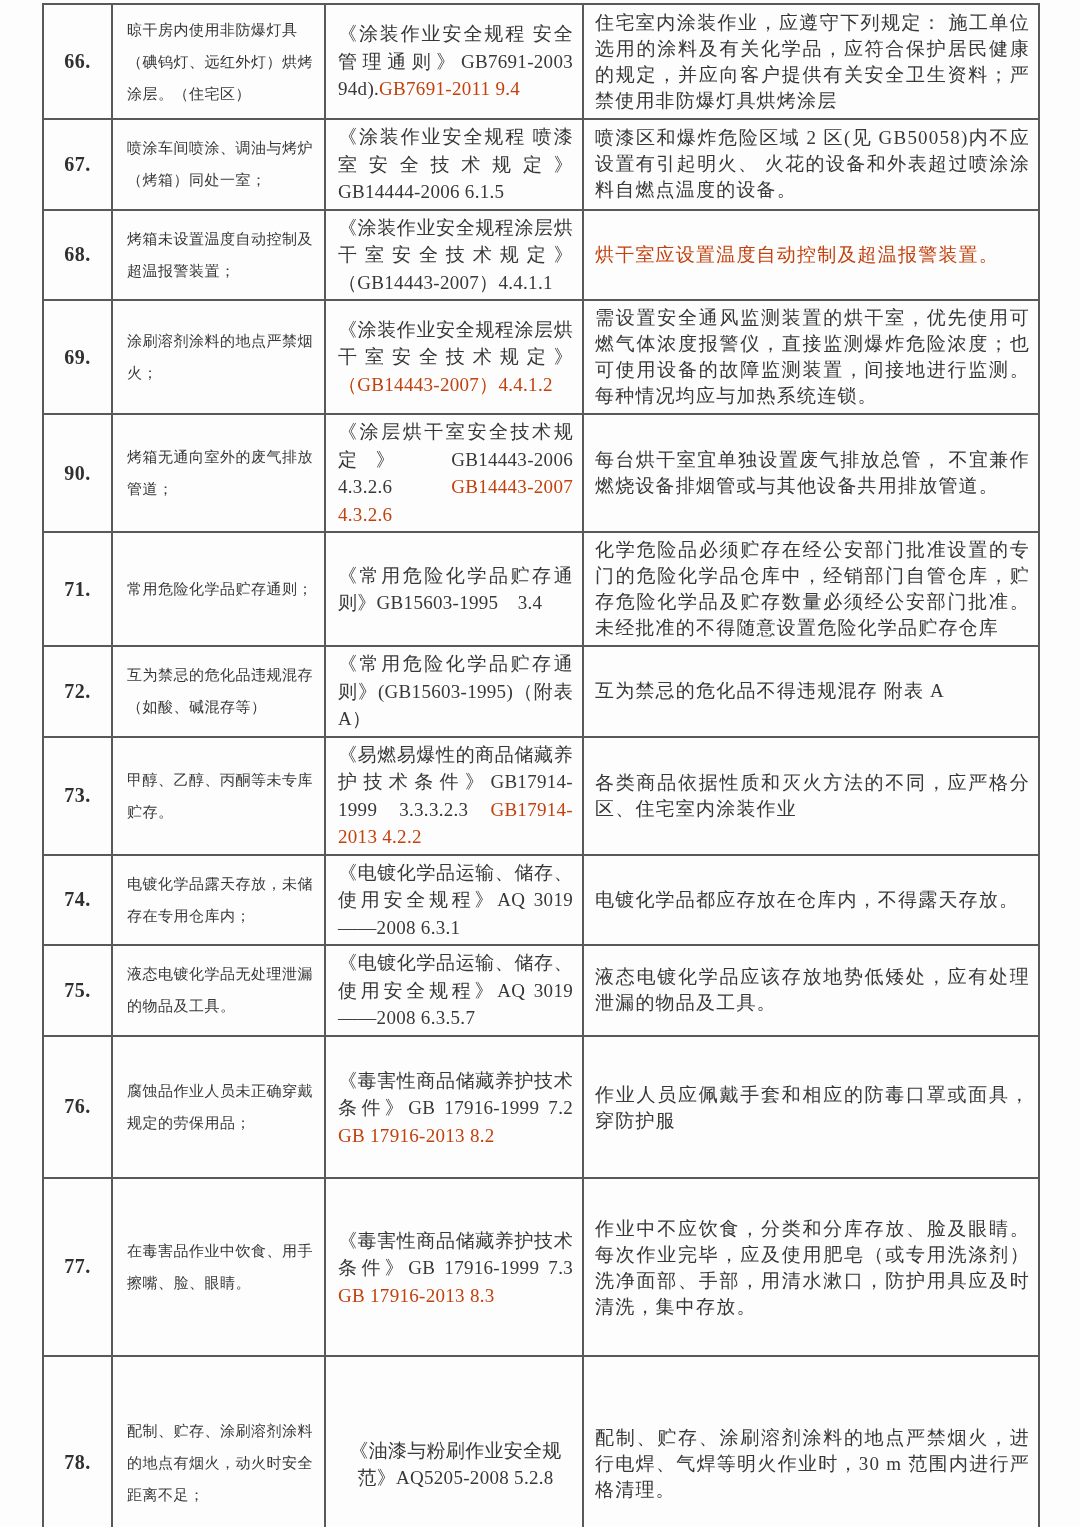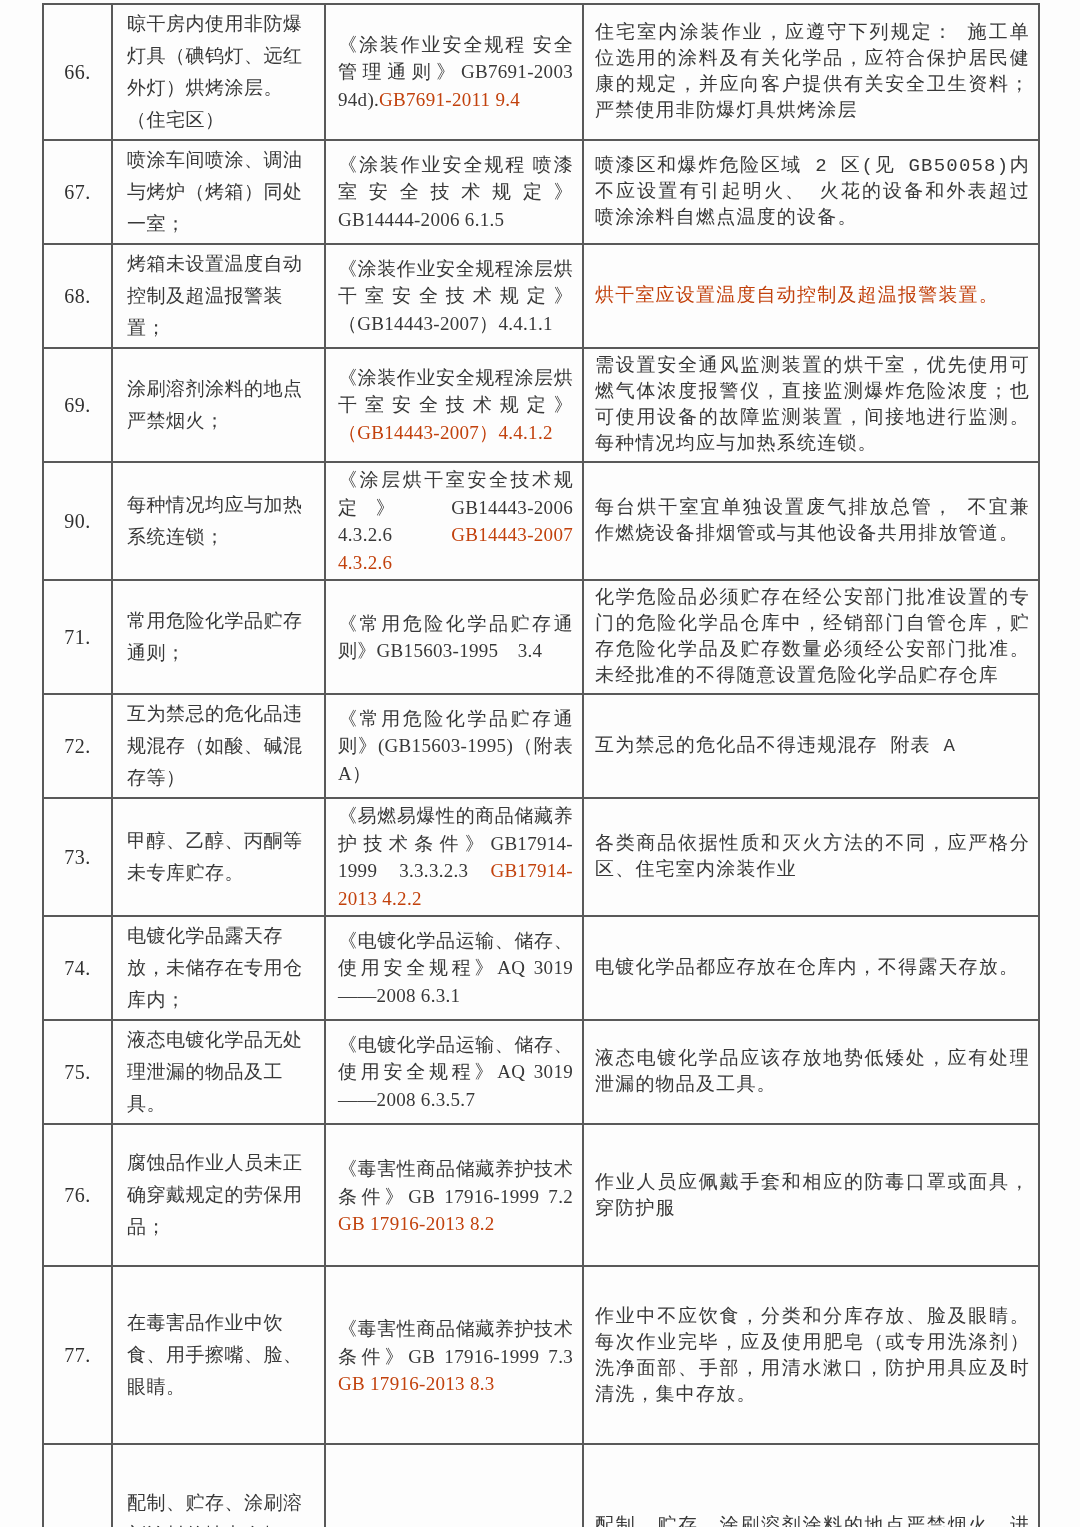--- a/index.html
+++ b/index.html
@@ -24,42 +24,42 @@
   }
   col.c1{width:69px;}
   col.c2{width:213px;}
   col.c3{width:258px;}
   col.c4{width:456px;}
   td.num{
     text-align:center;
     font-size:20px;
     color:#303030;
     letter-spacing:0.5px;
+    font-weight:bold;
   }
   td.issue{
     padding:3px 6px 3px 14px;
-    font-size:19px;
+    font-size:15px;
     line-height:32px;
     letter-spacing:0.5px;
     text-align:left;
   }
   td.ref{
     padding:3px 9px 3px 12px;
     font-size:19px;
     line-height:27.5px;
     letter-spacing:0.3px;
     text-align:justify;
   }
   td.req{
     padding:4px 8px 4px 11px;
     font-size:19px;
     line-height:26px;
     letter-spacing:1.2px;
     text-align:justify;
-    font-family:Liberation Mono, monospace;
   }
   td.va-top{vertical-align:top;padding-top:6px;}
   td.center{text-align:center;}
   .red{color:#c2410c;}
 </style>
 </head>
 <body>
 
 <table class="reg">
   <colgroup>
@@ -93,21 +93,21 @@
 
   <tr style="height:110px">
     <td class="num">69.</td>
     <td class="issue">涂刷溶剂涂料的地点严禁烟火；</td>
     <td class="ref"><span>《涂装作业安全规程涂层烘干室安全技术规定》</span><span class="red">（GB14443-2007）4.4.1.2</span></td>
     <td class="req"><span>需设置安全通风监测装置的烘干室，优先使用可燃气体浓度报警仪，直接监测爆炸危险浓度；也可使用设备的故障监测装置，间接地进行监测。每种情况均应与加热系统连锁。</span><span class="red"></span></td>
   </tr>
 
   <tr style="height:118px">
     <td class="num">90.</td>
-    <td class="issue">每种情况均应与加热系统连锁；</td>
+    <td class="issue">烤箱无通向室外的废气排放管道；</td>
     <td class="ref"><span>《涂层烘干室安全技术规定》　GB14443-2006 4.3.2.6 </span><span class="red">GB14443-2007 4.3.2.6</span></td>
     <td class="req"><span>每台烘干室宜单独设置废气排放总管， 不宜兼作燃烧设备排烟管或与其他设备共用排放管道。</span><span class="red"></span></td>
   </tr>
 
   <tr style="height:113px">
     <td class="num">71.</td>
     <td class="issue">常用危险化学品贮存通则；</td>
     <td class="ref"><span>《常用危险化学品贮存通则》GB15603-1995　3.4</span><span class="red"></span></td>
     <td class="req"><span>化学危险品必须贮存在经公安部门批准设置的专门的危险化学品仓库中，经销部门自管仓库，贮存危险化学品及贮存数量必须经公安部门批准。未经批准的不得随意设置危险化学品贮存仓库</span><span class="red"></span></td>
   </tr>

